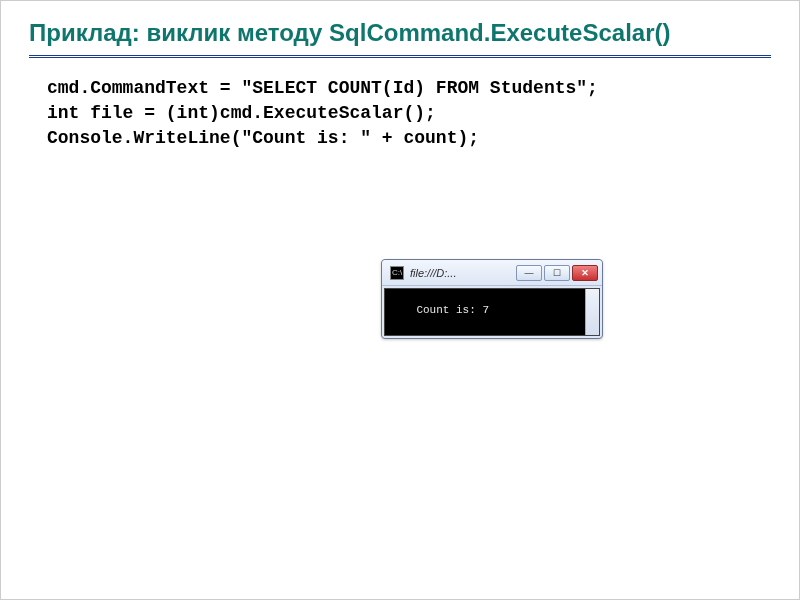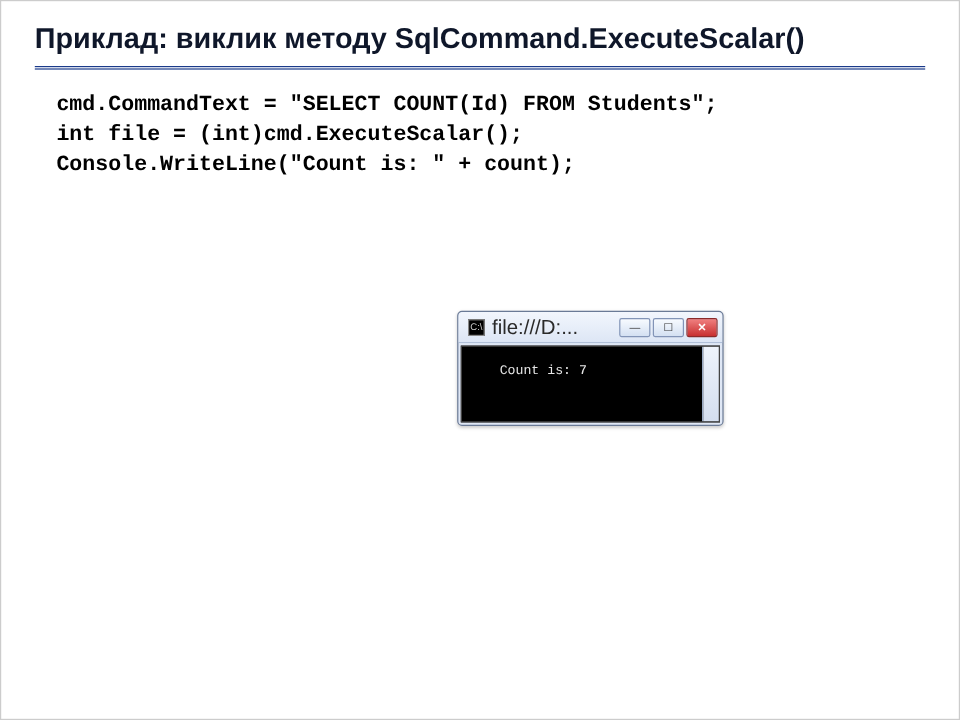--- a/index.html
+++ b/index.html
@@ -11,21 +11,21 @@
     position: relative;
     border: 1px solid #ccc;
   }
   .slide {
     padding: 18px 28px;
   }
   .title {
     font-family: "Comic Sans MS", cursive, sans-serif;
     font-size: 24px;
     font-weight: bold;
-    color: #0f172a;
+    color: #0f766e;
     margin-bottom: 8px;
   }
   .title-divider {
     border-top: 3px double #1a3a8a;
     margin-bottom: 18px;
   }
   .code-block {
     font-family: "Courier New", monospace;
     font-size: 18px;
     font-weight: bold;
@@ -61,24 +61,25 @@
     border: 1px solid #888;
     margin-right: 6px;
     font-size: 8px;
     color: #ccc;
     text-align: center;
     line-height: 12px;
     flex-shrink: 0;
   }
   .win-title {
     flex: 1;
-    font-size: 17px;
+    font-size: 11px;
     color: #2a2a2a;
     overflow: hidden;
     white-space: nowrap;
+    font-style: italic;
   }
   .win-btns {
     display: flex;
     gap: 2px;
   }
   .win-btn {
     width: 26px;
     height: 16px;
     border-radius: 2px;
     border: 1px solid #8294b7;
@@ -91,21 +92,21 @@
   }
   .win-btn.close {
     background: linear-gradient(#f08080, #c83030);
     border-color: #8a2a2a;
     color: #fff;
     font-weight: bold;
   }
   .console-body {
     background: #000;
     margin: 2px;
-    height: 64px;
+    height: 48px;
     padding: 3px 5px;
     font-family: "Lucida Console", "Courier New", monospace;
     font-size: 11px;
     color: #e6e6e6;
     white-space: pre;
     border: 1px solid #444;
     position: relative;
   }
   .scroll-strip {
     position: absolute;

